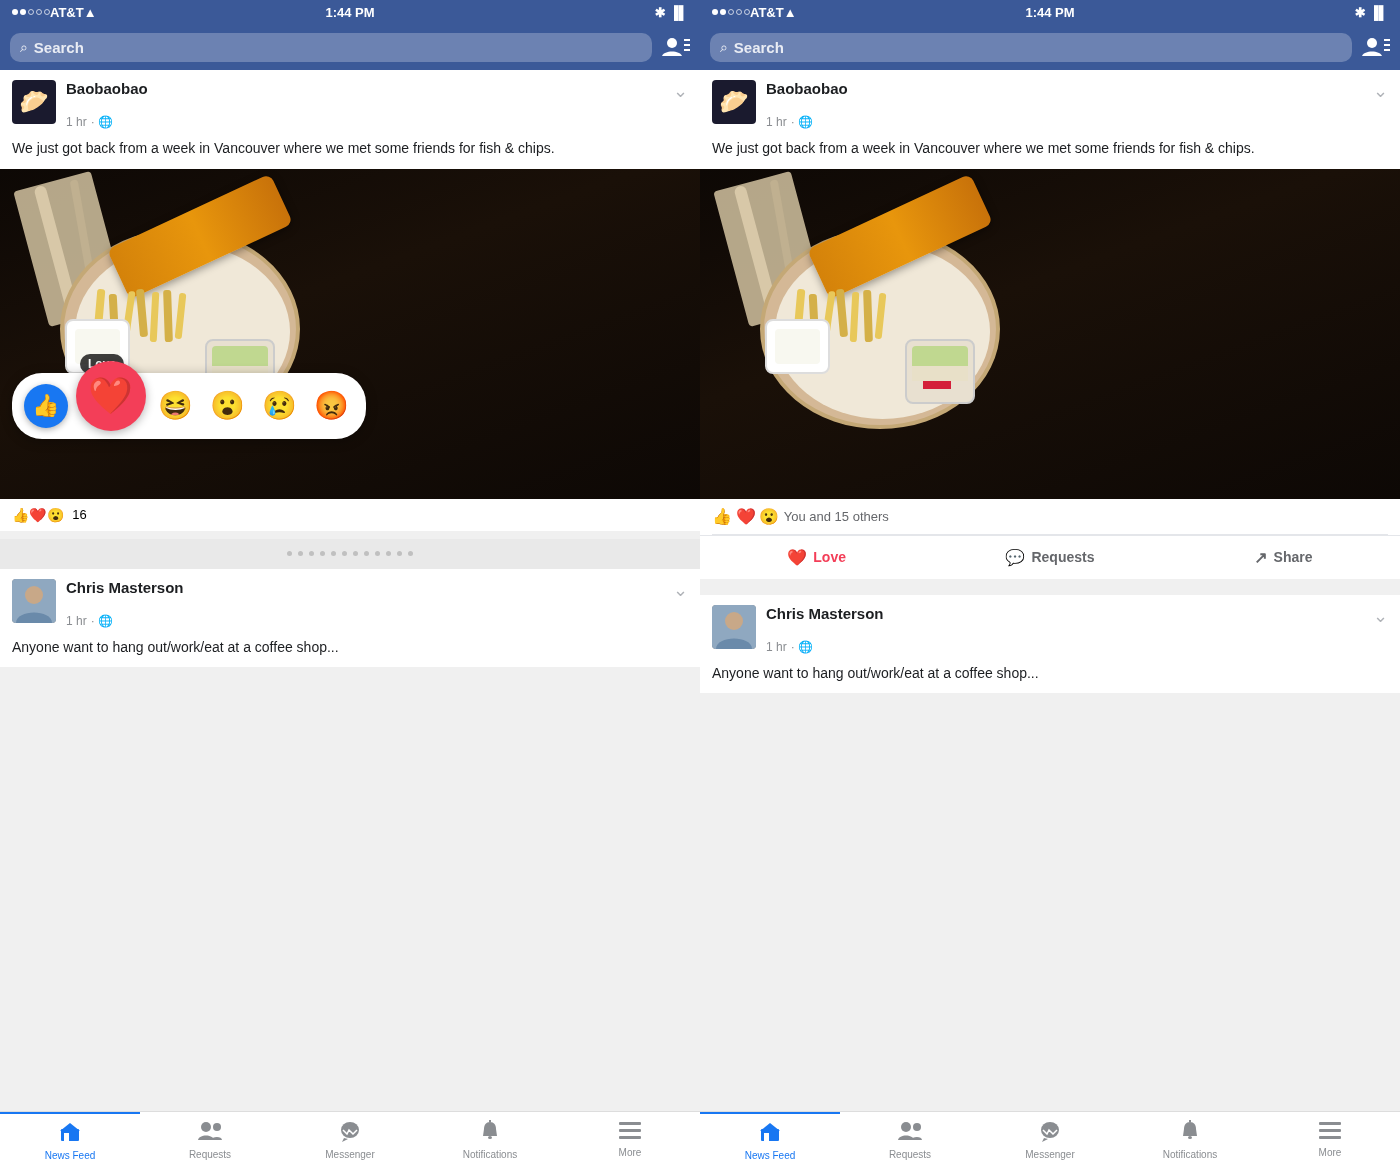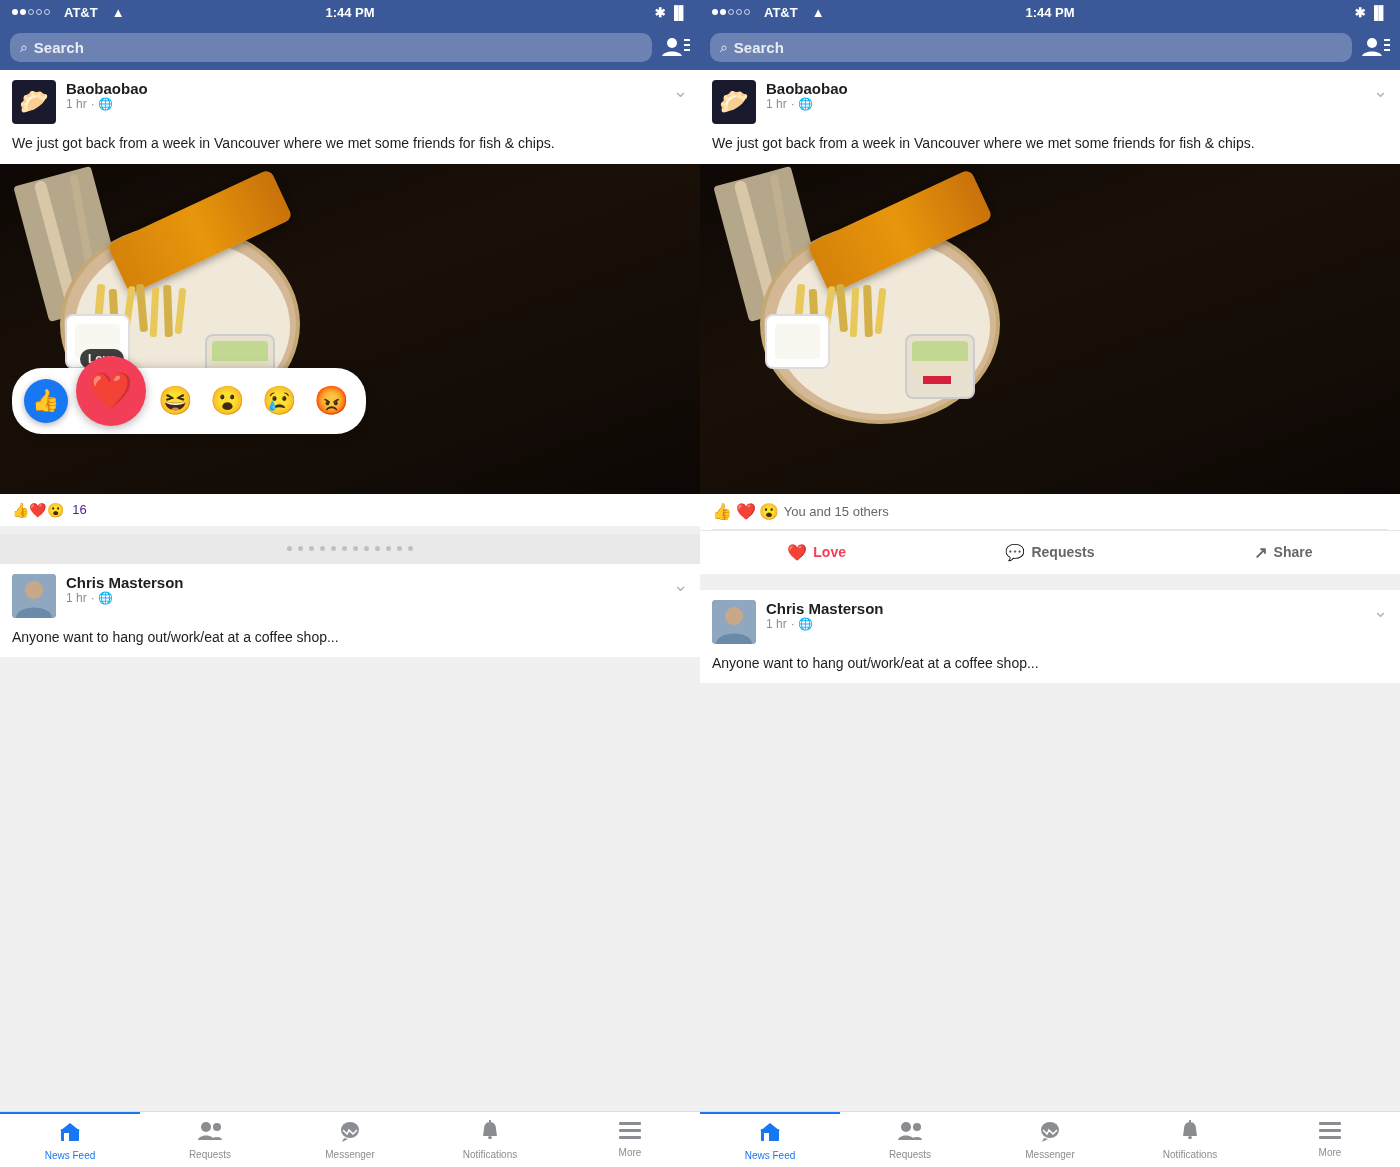--- a/index.html
+++ b/index.html
@@ -29,21 +29,21 @@
       font-weight: 600;
       padding: 5px 12px;
       display: flex;
       align-items: center;
       justify-content: space-between;
       height: 24px;
     }
     .status-bar-left {
       display: flex;
       align-items: center;
-      gap: 14px;
+      gap: 0;
     }
     .status-bar-center {
       position: absolute;
       left: 50%;
       transform: translateX(-50%);
       font-size: 13px;
       font-weight: 600;
     }
     .status-bar-right {
       display: flex;
@@ -156,21 +156,21 @@
       font-weight: 700;
       font-size: 15px;
       color: #1c1e21;
     }
     .post-time {
       font-size: 12px;
       color: #8a8d91;
       display: flex;
       align-items: center;
       gap: 4px;
-      margin-top: 0;
+      margin-top: 18px;
     }
     .chevron-down {
       color: #b0b3b8;
       font-size: 18px;
     }
     .post-text {
       padding: 4px 12px 10px;
       font-size: 14px;
       color: #1c1e21;
       line-height: 1.4;
@@ -250,21 +250,21 @@
       padding: 8px 12px;
       display: flex;
       align-items: center;
       gap: 4px;
     }
     .reaction-mini-icons {
       display: flex;
       font-size: 14px;
     }
     .reaction-count {
-      color: #4c1d95;
+      color: #000000;
       font-size: 13px;
       margin-left: 4px;
     }
 
     
     .action-bar {
       display: flex;
       border-top: 1px solid #e4e6ea;
       padding: 4px 0;
     }

